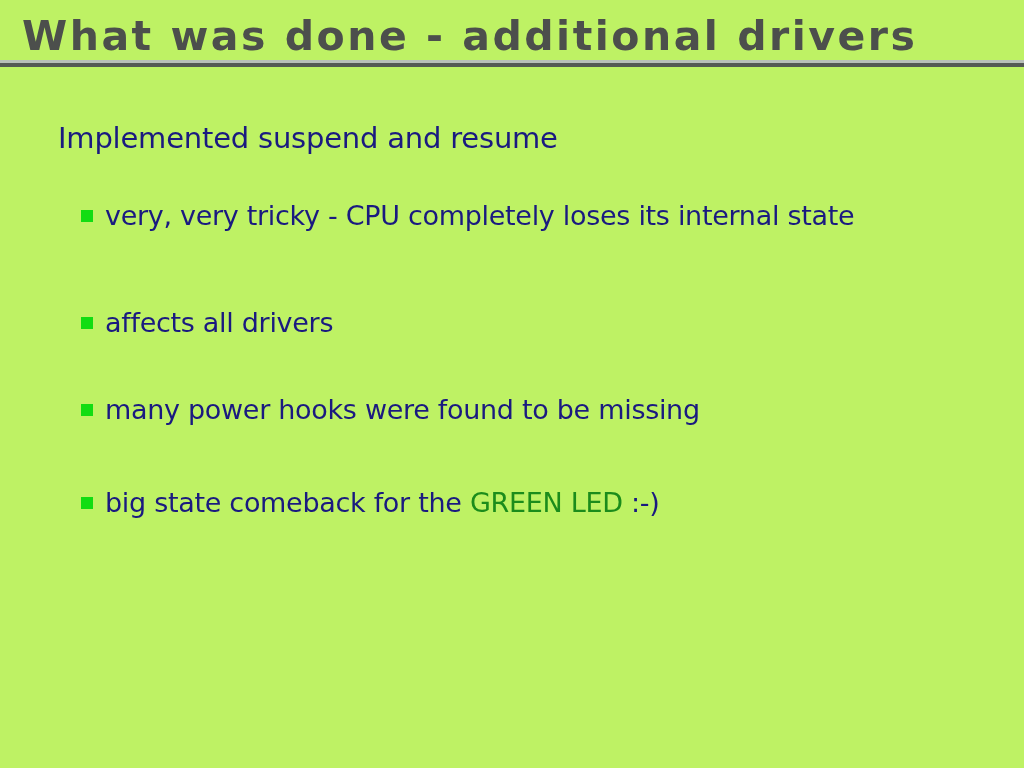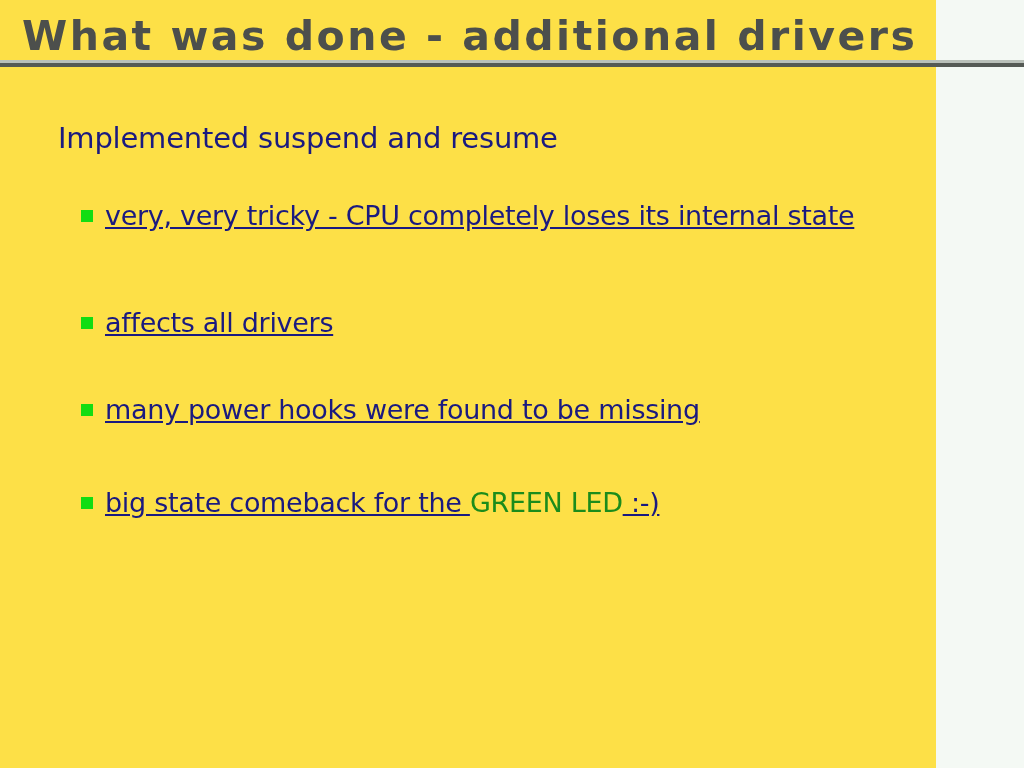--- a/index.html
+++ b/index.html
@@ -8,23 +8,23 @@
   }
   body {
     width: 1024px;
     height: 768px;
     background: #f4f9f4;
     font-family: "DejaVu Sans", sans-serif;
     overflow: hidden;
   }
   #slide {
     position: relative;
-    width: 936px;
+    width: 1024px;
     height: 768px;
-    background: #fde047;
+    background: #bef264;
   }
 
   
   #slide-title {
     position: absolute;
     left: 22px;
     top: 12px;
     width: 980px;
     font-family: "DejaVu Sans", sans-serif;
     font-size: 41px;
@@ -94,21 +94,20 @@
   .bullet-marker {
     position: absolute;
     left: 0;
     top: 14px;
     width: 12px;
     height: 12px;
     background: #12dd12;
   }
   .bullet-text {
     display: inline;
-    text-decoration: underline;
   }
   .accent-green {
     color: #1b8c1b;
   }
   
   #bullet-0 { margin-top: 38px; }
   #bullet-1 { margin-top: 68px; }
   #bullet-2 { margin-top: 48px; }
   #bullet-3 { margin-top: 54px; }
 </style>

